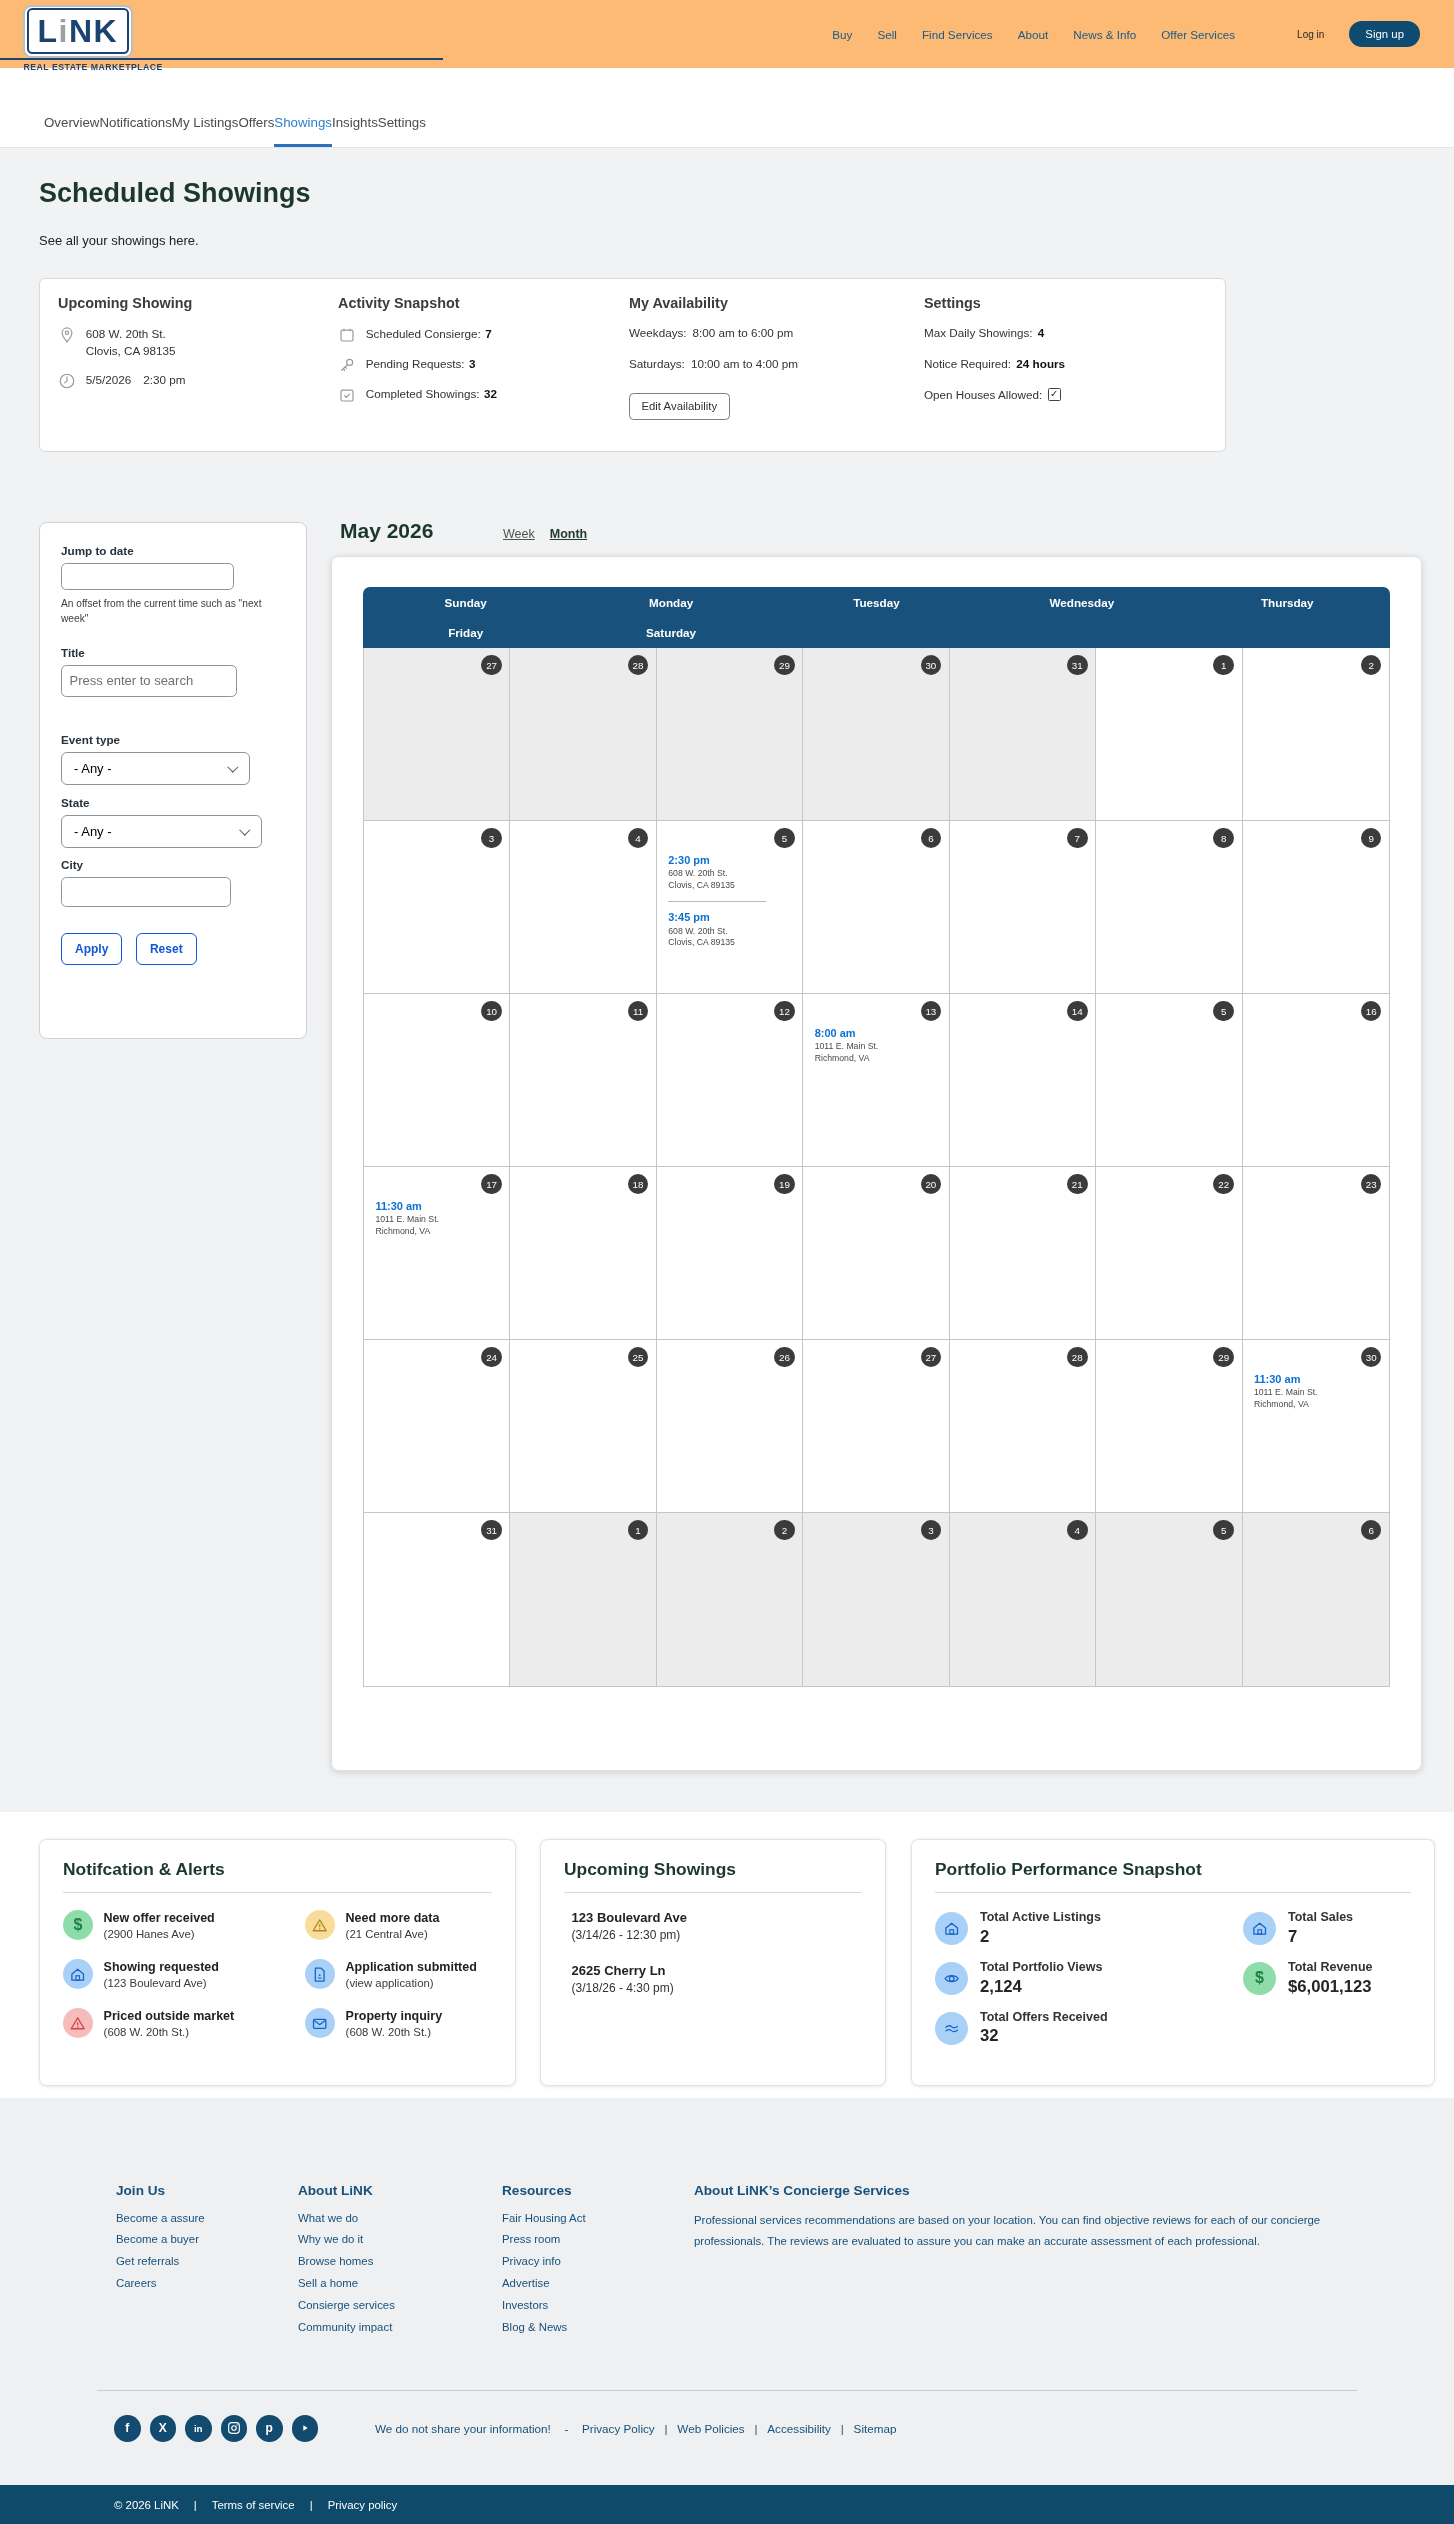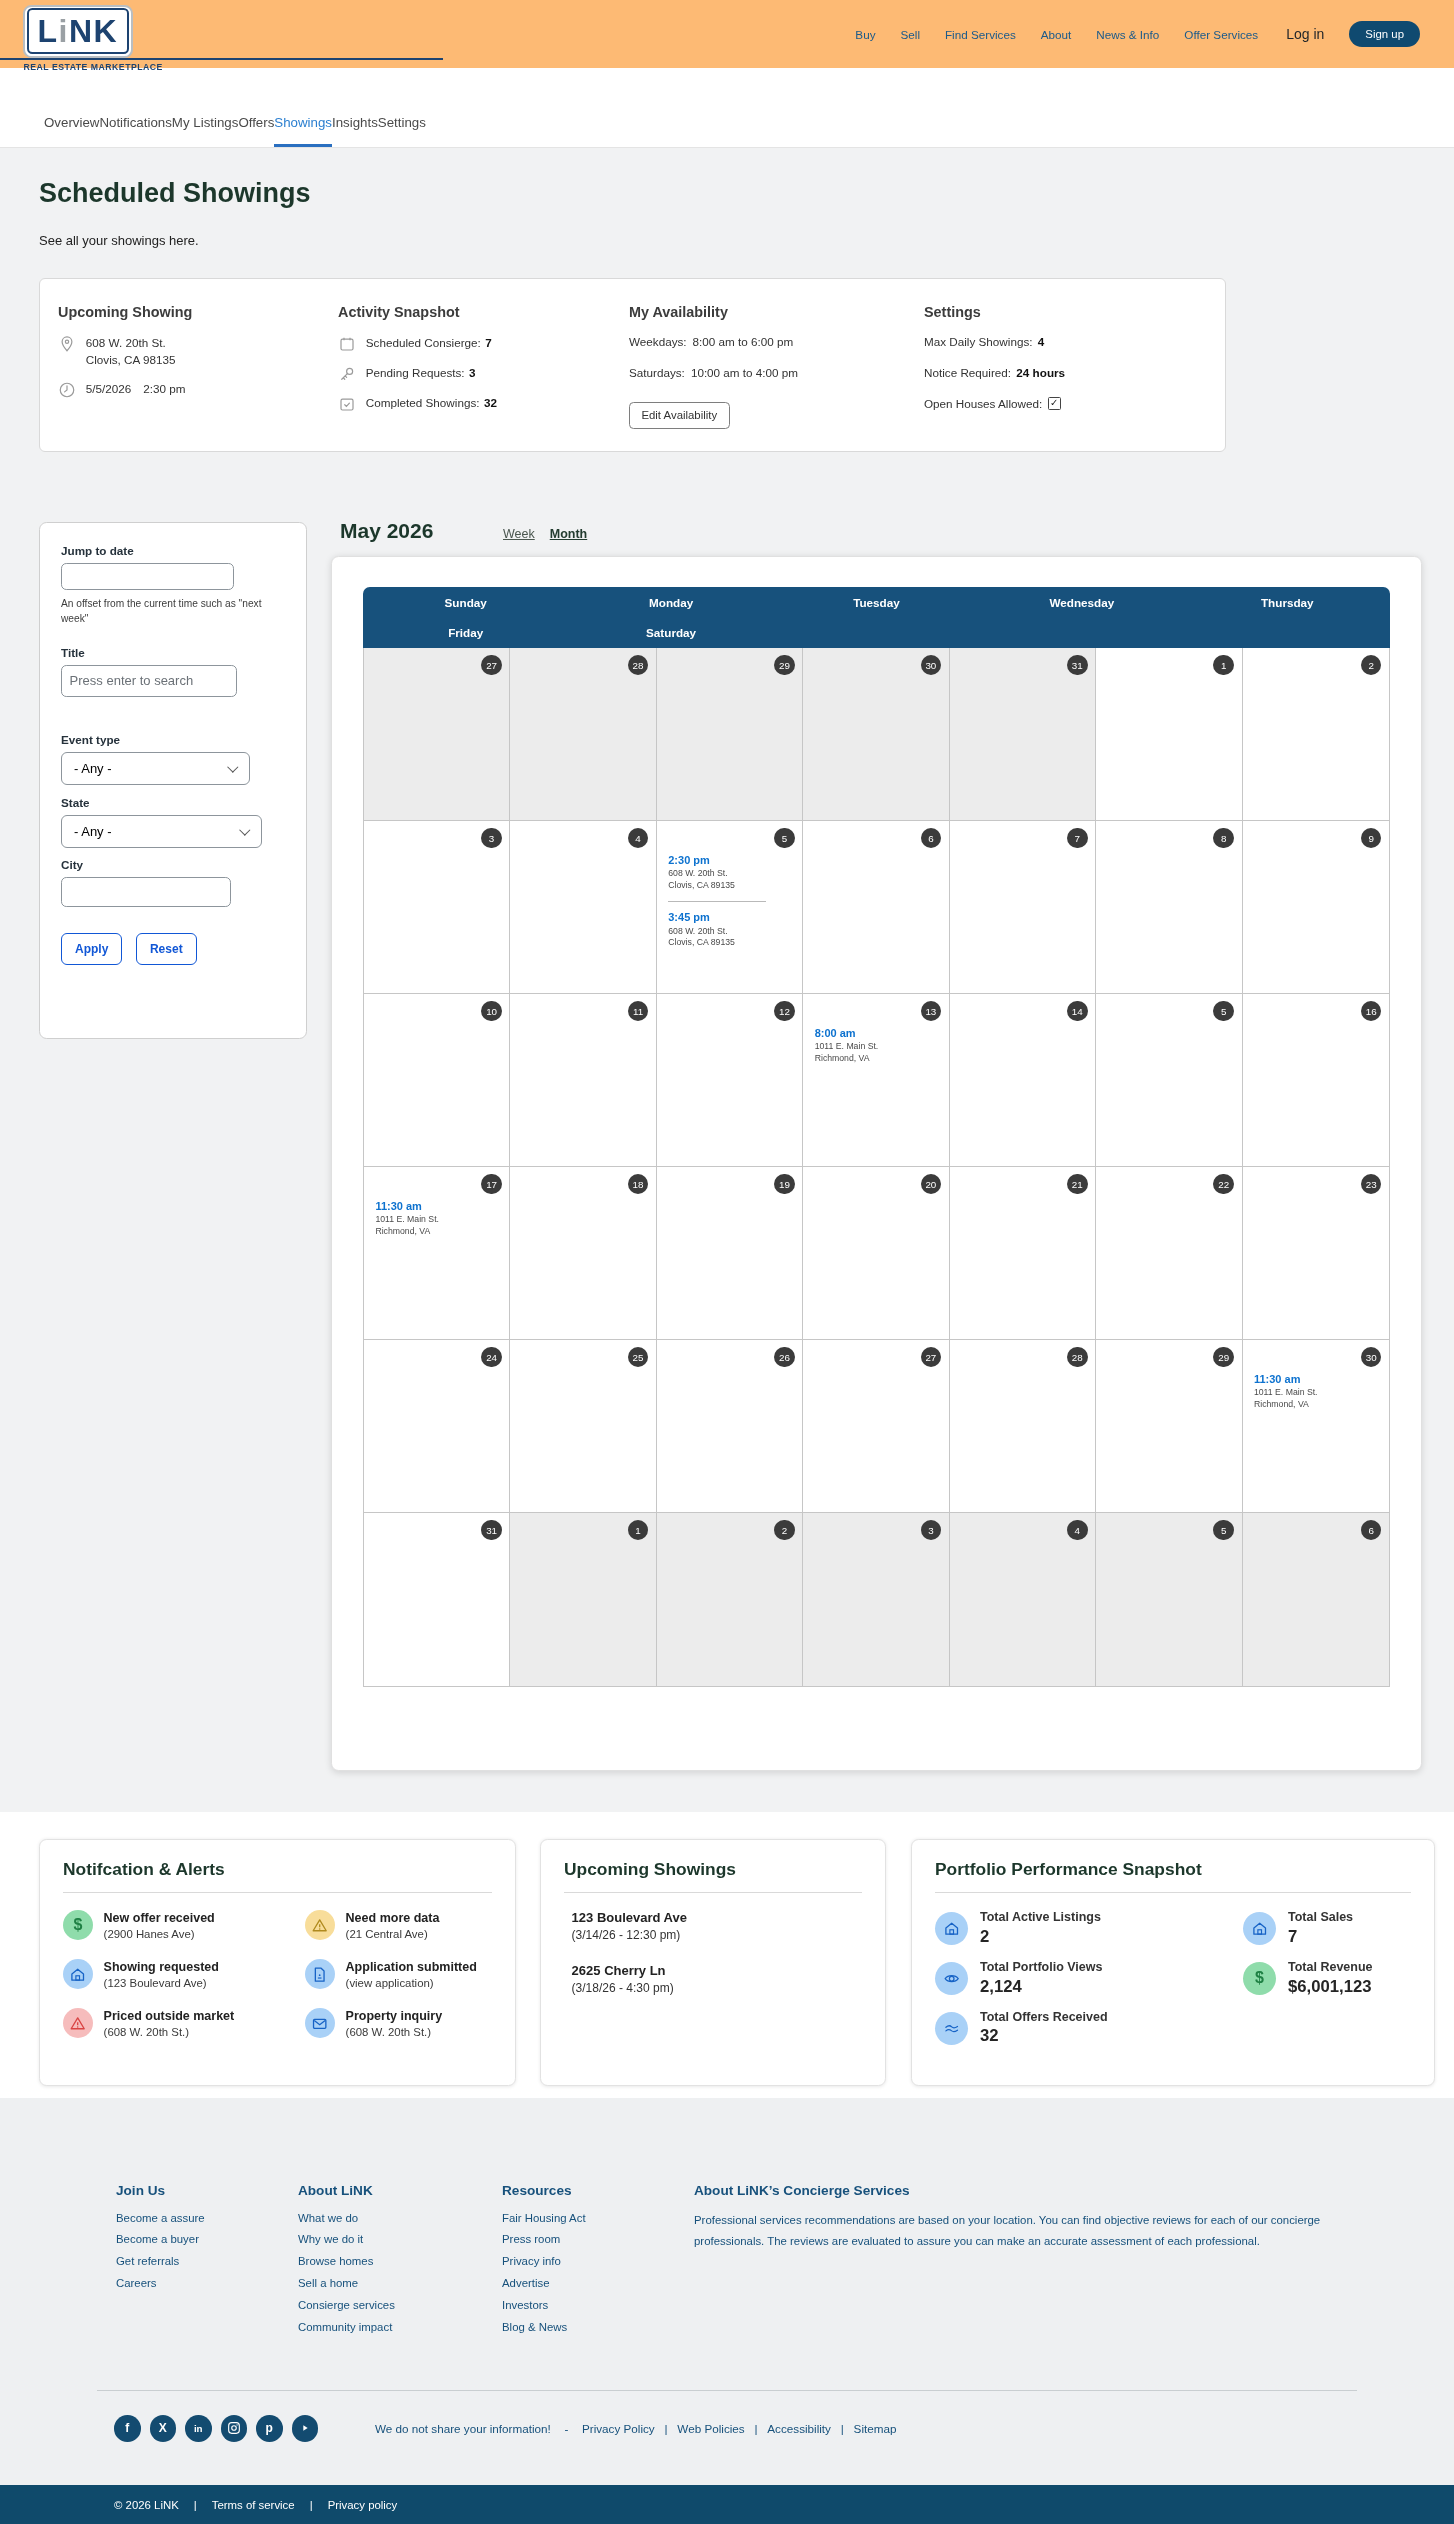--- a/index.html
+++ b/index.html
@@ -9,37 +9,37 @@
 
   
   .top-header{height:68px;position:relative;background:#fdba74}
   .logo-wrap{position:absolute;left:23px;top:4.5px;display:inline-block;border:2.3px solid #b9bec2;border-radius:8.3px;padding:1.5px;background:#fff}
   .logo-inner{border:2.3px solid #1d4370;border-radius:5.3px;padding:0 9px;font-size:32px;font-weight:bold;color:#1d4370;letter-spacing:1.5px;line-height:42px}
   .logo-inner .i{color:#9aa0a4}
   .logo-line{position:absolute;left:0;top:58px;width:443px;height:2.3px;background:#1d4370}
   .logo-tagline{position:absolute;left:23.5px;top:62px;font-size:8.7px;font-weight:bold;color:#1d4370;letter-spacing:0.5px}
   .top-nav{position:absolute;right:34px;top:0;height:68px;display:flex;align-items:center;gap:25px}
   .nav-link{font-size:11.7px;color:#1b5a8a;text-decoration:none;cursor:pointer}
-  .login{font-size:14px;color:#1f2428;margin-left:3px;cursor:pointer}
+  .login{font-size:10px;color:#1f2428;margin-left:37px;cursor:pointer}
   .signup-btn{background:#0f4a70;color:#fff;font-size:11.4px;border:none;border-radius:13px;padding:6.8px 16px;cursor:pointer}
 
   
   .tab-bar{height:80px;background:#fff;display:flex;align-items:flex-end;padding-left:44px;border-bottom:0.8px solid #e4e4e4}
   .tab{font-size:13.3px;color:#4a4a4a;padding-bottom:13.6px;border-bottom:3px solid transparent;cursor:pointer}
   .tab.active{color:var(--tab-blue);border-bottom-color:#2a6fc0}
 
   
   .content-band{position:relative;height:1664px;background:var(--band-gray)}
   .page-title{position:absolute;left:39px;top:30px;font-size:27px;font-weight:bold;color:var(--heading-green)}
   .page-subtitle{position:absolute;left:39px;top:85px;font-size:13px;color:#222}
 
   
   .info-card{position:absolute;left:39px;top:130px;width:1187px;height:174px;background:#fff;border:0.8px solid #d9d9d9;border-radius:6px}
   .info-col{position:absolute;top:0}
-  .info-col h3{font-size:14.4px;font-weight:bold;color:#3c3c3c;margin-top:25px;margin-bottom:15px}
+  .info-col h3{font-size:14.4px;font-weight:bold;color:#3c3c3c;margin-top:16px;margin-bottom:15px}
   .icon-row{display:flex;gap:9.8px;margin-bottom:12px;font-size:11.7px;color:#333;line-height:1.45}
   .icon-row svg{width:18px;height:18px;flex:0 0 18px}
   .plain-row{font-size:11.7px;color:#333;margin-bottom:18px}
   .plain-row .val{font-weight:bold;color:#111;margin-left:5.3px}
   .stat-val{font-weight:bold;color:#111;margin-left:4.5px}
   .edit-btn{margin-top:4.5px;background:#fff;border:0.8px solid #7e7e7e;border-radius:4.5px;padding:6.8px 11.4px;font-size:11.4px;color:#333;cursor:pointer}
   .checkbox{display:inline-block;width:13px;height:13px;border:1.2px solid #444;border-radius:1.5px;position:relative;vertical-align:-2.3px;margin-left:5.3px;background:#fff}
   .checkbox::after{content:"✓";position:absolute;left:1.5px;top:-1.5px;font-size:9.8px;color:#222}
 
   

